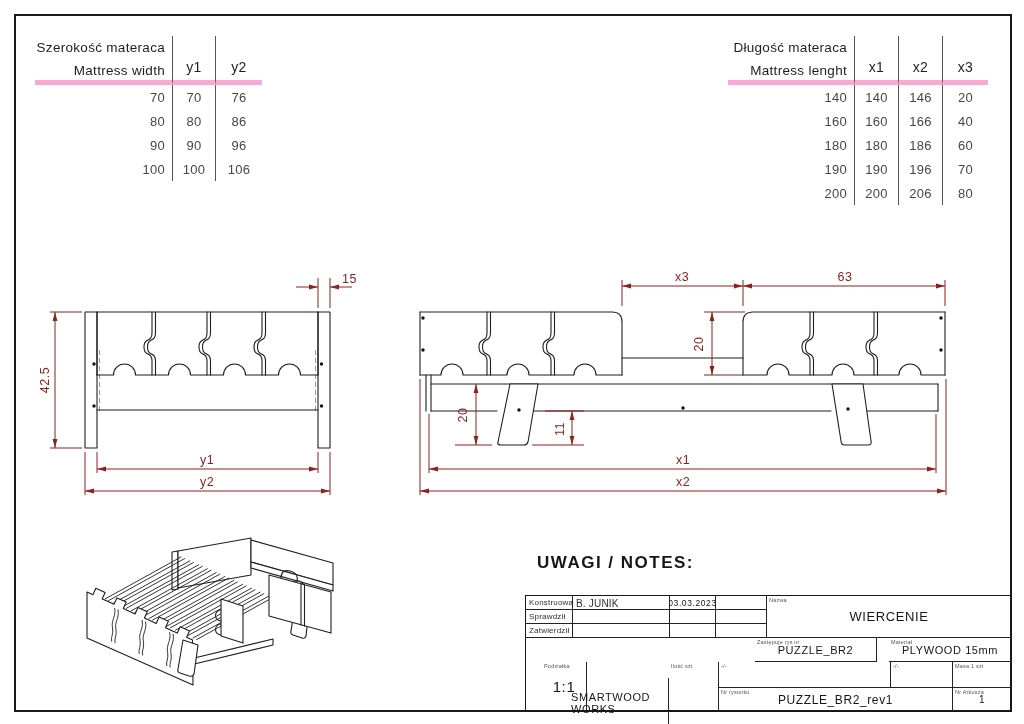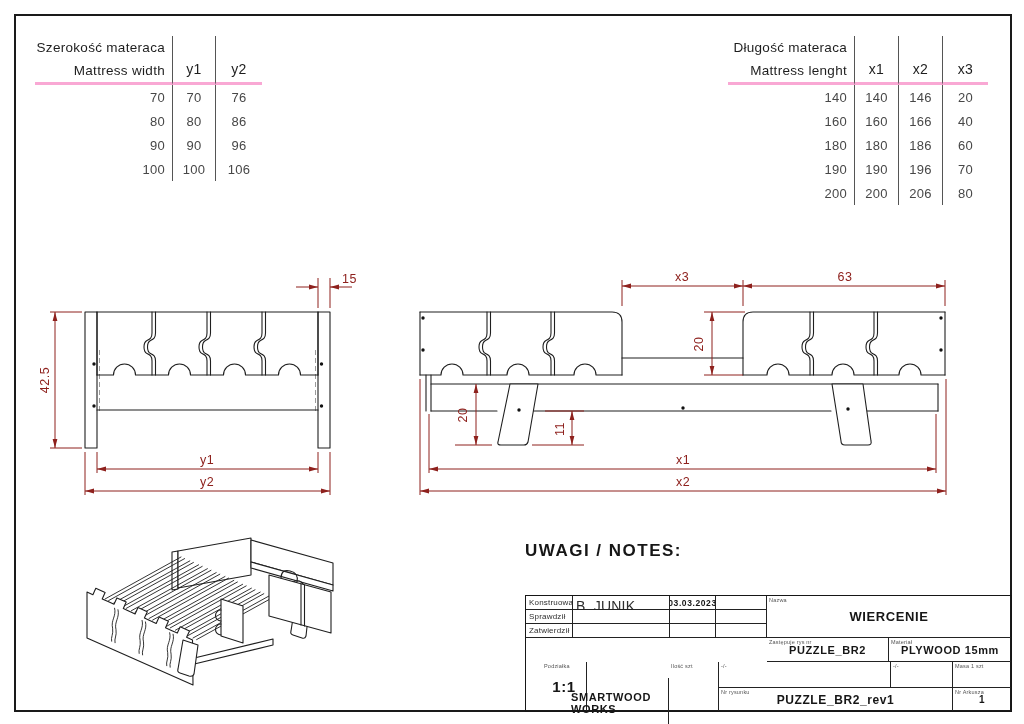--- a/index.html
+++ b/index.html
@@ -5,49 +5,49 @@
   html,body{margin:0;padding:0;background:#e8e8e8;}
   #sheet{position:relative;width:1024px;height:724px;background:#ffffff;overflow:hidden;
          font-family:"Liberation Sans",sans-serif;color:#222;}
   #frame{position:absolute;left:14px;top:14px;width:994px;height:694px;border:2px solid #1a1a1a;}
 
   
   .dtable{position:absolute;display:grid;font-size:13px;letter-spacing:.3px;}
   #width-table{left:35px;top:36px;grid-template-columns:137px 43px 47px;}
   #length-table{left:728px;top:36px;grid-template-columns:126px 44px 44px 46px;text-align:center;}
   .tc{display:flex;align-items:center;justify-content:center;height:24px;color:#474747;}
-  .th{height:49px;border-bottom:3px solid #f9a8d4;color:#1e1e1e;font-size:13.5px;}
+  .th{height:49px;border-bottom:5px solid #f9a8d4;color:#1e1e1e;font-size:13.5px;}
   .title{flex-direction:column;align-items:flex-end;justify-content:flex-start;
          padding:1px 7px 0 0;line-height:1.7;box-sizing:border-box;}
   .colh{align-items:flex-end;padding-bottom:5px;box-sizing:border-box;font-size:14px;}
   .sep{border-left:1px solid #555;}
   .lab{justify-content:flex-end;padding-right:7px;box-sizing:border-box;}
 
   
   svg{position:absolute;overflow:visible;}
   .geo{fill:none;stroke:#1f1f1f;stroke-width:1.1;stroke-linejoin:round;stroke-linecap:round;}
   .geow{fill:#fff;stroke:#1f1f1f;stroke-width:1.1;stroke-linejoin:round;}
   .hid{fill:none;stroke:#9a9a9a;stroke-width:1;stroke-dasharray:5 3;}
   .dot{fill:#111;stroke:none;}
   .dl{fill:none;stroke:#8e211d;stroke-width:1;}
   .dt{fill:#8e211d;font-size:12.5px;font-family:"Liberation Sans",sans-serif;letter-spacing:.5px;}
 
   
   #notes{position:absolute;left:525px;top:541px;}
-  #notes h2{margin:0;font-size:17px;font-weight:bold;letter-spacing:1.5px;color:#161616;}
+  #notes h2{margin:12px;font-size:17px;font-weight:bold;letter-spacing:1.5px;color:#161616;}
   #notes p{margin:6px 0 0 0;font-size:13.5px;letter-spacing:.4px;color:#2a2a2a;}
 
   
   #title-block{position:absolute;left:525px;top:595px;width:485px;height:115px;
                border:1.5px solid #161616;box-sizing:content-box;font-size:8px;}
   .tb-cell{position:absolute;box-sizing:border-box;border-right:1px solid #222;border-bottom:1px solid #222;overflow:hidden;}
   .no-br{border-right:none;} .no-bb{border-bottom:none;}
   .tb-small{display:block;padding:1.5px 0 0 3px;font-size:8px;color:#2e2e2e;letter-spacing:.2px;}
   .tb-tiny{position:absolute;left:2px;top:1px;font-size:5.5px;color:#555;letter-spacing:.2px;}
-  .tb-center{position:absolute;left:0;right:0;top:0;bottom:0;display:flex;align-items:center;justify-content:center;color:#161616;letter-spacing:.6px;font-weight:bold;}
+  .tb-center{position:absolute;left:0;right:0;top:0;bottom:0;display:flex;align-items:center;justify-content:center;color:#161616;letter-spacing:.6px;}
 </style>
 </head>
 <body>
 
 <div id="sheet">
   <div id="frame"></div>
 
   <div id="width-table" class="dtable">
       <div class="tc th title">
         <div>Szerokość materaca</div>
@@ -246,21 +246,21 @@
 
   <div id="notes">
     <h2>UWAGI / NOTES:</h2>
   </div>
 
   <div id="title-block">
     <div class="tb-cell" style="left:0;top:0;width:47px;height:14px">
         <span class="tb-small">Konstruował</span>
       </div>
     <div class="tb-cell" style="left:47px;top:0;width:97px;height:14px">
-        <span class="tb-small" style="font-size:14px">B. JUNIK</span>
+        <span class="tb-small" style="font-size:10px">B. JUNIK</span>
       </div>
     <div class="tb-cell" style="left:144px;top:0;width:46px;height:14px">
         <span class="tb-center" style="font-size:8.5px">03.03.2023</span>
       </div>
     <div class="tb-cell no-br" style="left:190px;top:0;width:51px;height:14px;border-right:1px solid #222"></div>
 
     <div class="tb-cell" style="left:0;top:14px;width:47px;height:14px">
         <span class="tb-small">Sprawdził</span>
       </div>
     <div class="tb-cell" style="left:47px;top:14px;width:97px;height:14px"></div>
@@ -272,21 +272,21 @@
       </div>
     <div class="tb-cell" style="left:47px;top:28px;width:97px;height:14px"></div>
     <div class="tb-cell" style="left:144px;top:28px;width:46px;height:14px"></div>
     <div class="tb-cell" style="left:190px;top:28px;width:51px;height:14px"></div>
 
 
     <div class="tb-cell no-br" style="left:241px;top:0;width:244px;height:42px">
       <span class="tb-tiny">Nazwa</span>
       <span class="tb-center" style="font-size:13px">WIERCENIE</span>
     </div>
-    <div class="tb-cell" style="left:241px;top:42px;width:122px;height:24px">
+    <div class="tb-cell" style="left:229px;top:42px;width:122px;height:24px">
       <span class="tb-tiny">Zastępuje rys nr</span>
       <span class="tb-center" style="font-size:11px">PUZZLE_BR2</span>
     </div>
     <div class="tb-cell no-br" style="left:363px;top:42px;width:122px;height:24px">
       <span class="tb-tiny">Materiał</span>
       <span class="tb-center" style="font-size:11px">PLYWOOD 15mm</span>
     </div>
 
     <div class="tb-cell no-bb" style="left:16px;top:66px;width:45px;height:49px">
       <span class="tb-tiny">Podziałka</span>

